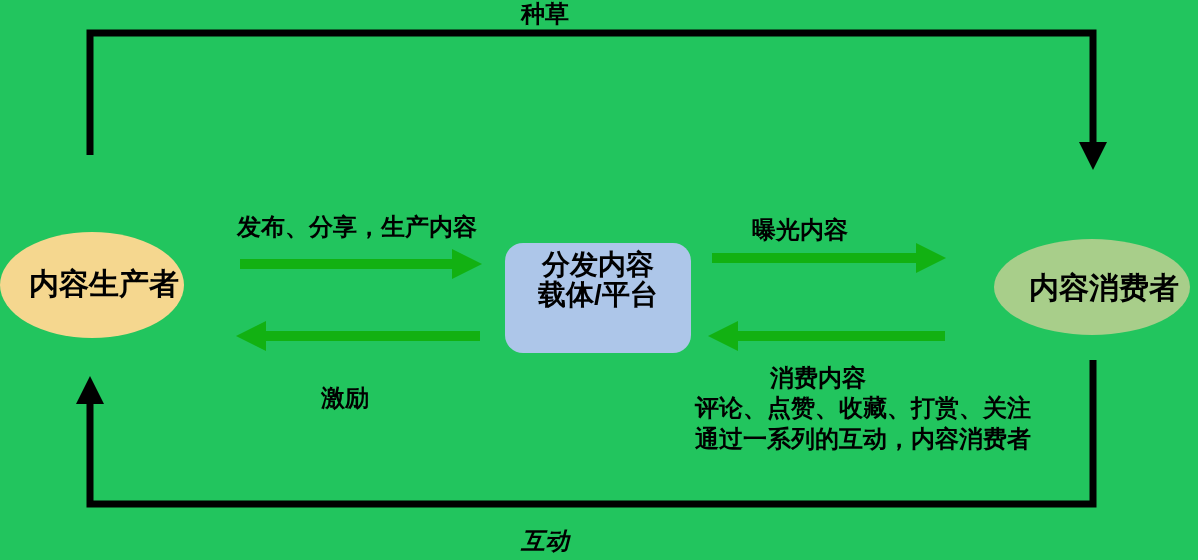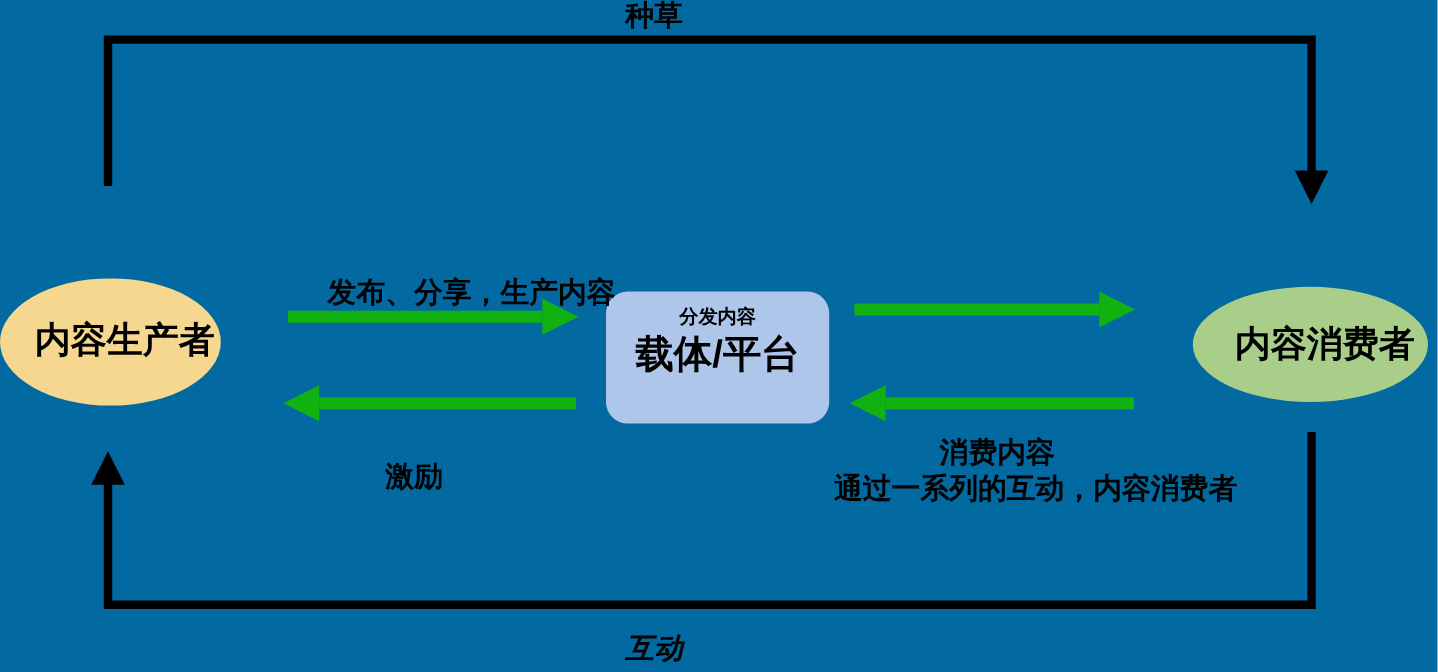--- a/index.html
+++ b/index.html
@@ -1,36 +1,36 @@
 <!DOCTYPE html>
 <html><head>
 <meta charset="utf-8">
 <style>
   html,body{margin:0;padding:0;background:#ffffff;}
   #stage{
     position:relative;
     width:1198px;height:560px;
-    background:#0369a1;
+    background:#22c55e;
     font-family:"Liberation Sans","DejaVu Sans",sans-serif;
     overflow:hidden;
   }
   #shapes{position:absolute;left:0;top:0;width:1198px;height:560px;}
   .lbl{
     position:absolute;
     color:#000;
     font-weight:700;
     font-size:24px;
     line-height:1.2;
     text-align:center;
     white-space:nowrap;
   }
   .node-lbl{font-size:30px;padding-left:12px;}
   .platform-lbl{left:505px;top:250px;width:186px;text-align:center;font-weight:700;}
-  .platform-lbl .l1{font-size:16px;line-height:29px;}
-  .platform-lbl .l2{font-size:32px;line-height:32px;}
+  .platform-lbl .l1{font-size:28px;line-height:29px;}
+  .platform-lbl .l2{font-size:28px;line-height:32px;}
   .detail{
     position:absolute;
     left:695px;top:392px;
     font-size:24px;font-weight:700;
     line-height:31px;
     text-align:left;white-space:nowrap;
   }
 </style>
 </head>
 <body>
@@ -80,24 +80,26 @@
 
   <div class="lbl node-lbl" style="left:0px;top:266px;width:184px;">内容生产者</div>
 
   <div class="lbl node-lbl" style="left:994px;top:270px;width:196px;">内容消费者</div>
 
   <div class="lbl platform-lbl">
     <div class="l1">分发内容</div>
     <div class="l2">载体/平台</div>
   </div>
 
-  <div class="lbl" style="left:237px;top:231px;width:240px;margin-left:36px;">发布、分享，生产内容</div>
+  <div class="lbl" style="left:237px;top:213px;width:240px;">发布、分享，生产内容</div>
 
   <div class="lbl" style="left:309px;top:384px;width:72px;">激励</div>
 
+  <div class="lbl" style="left:752px;top:216px;width:96px;">曝光内容</div>
 
-  <div class="lbl" style="left:768px;top:364px;width:100px;margin-left:13px;">消费内容</div>
+  <div class="lbl" style="left:768px;top:364px;width:100px;">消费内容</div>
 
   <div class="detail">
+    <div>评论、点赞、收藏、打赏、关注</div>
     <div>通过一系列的互动，内容消费者</div>
   </div>
 
 </div>
 
 </body></html>

